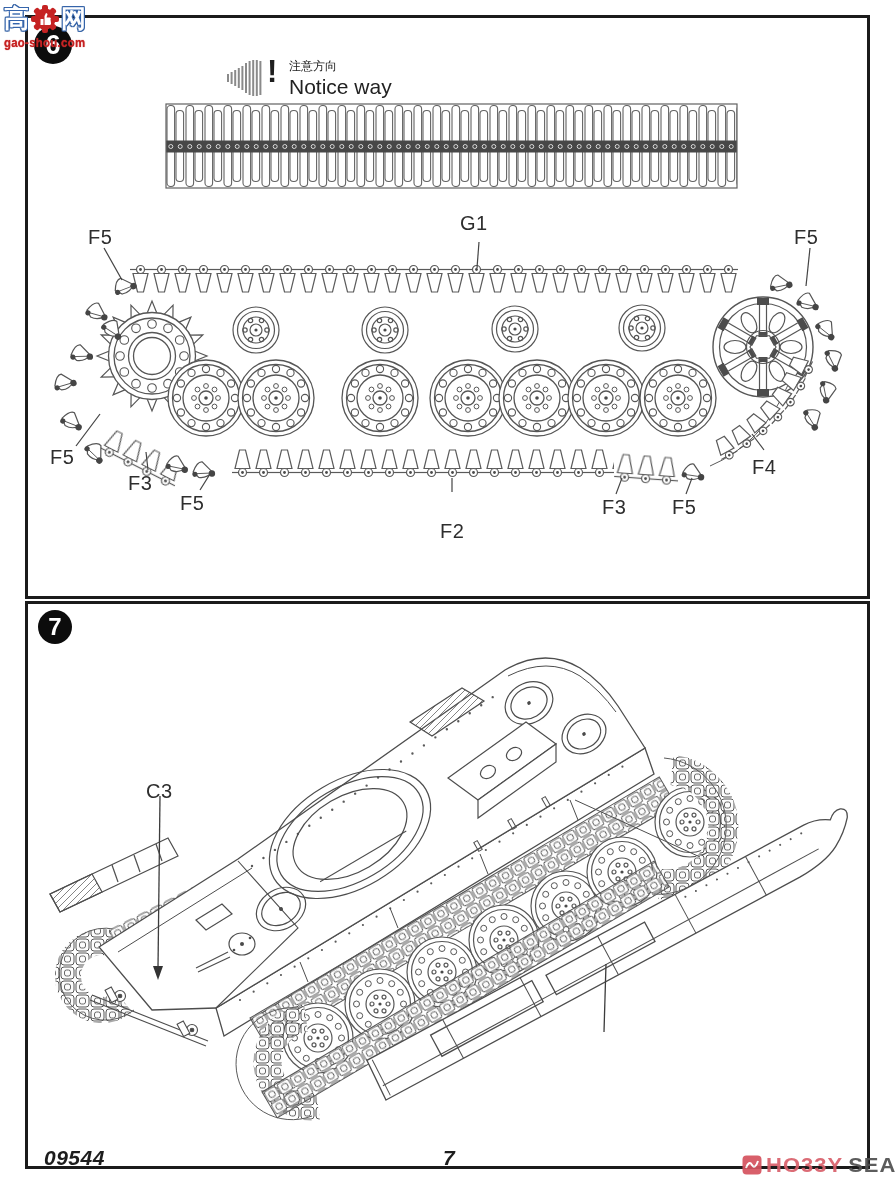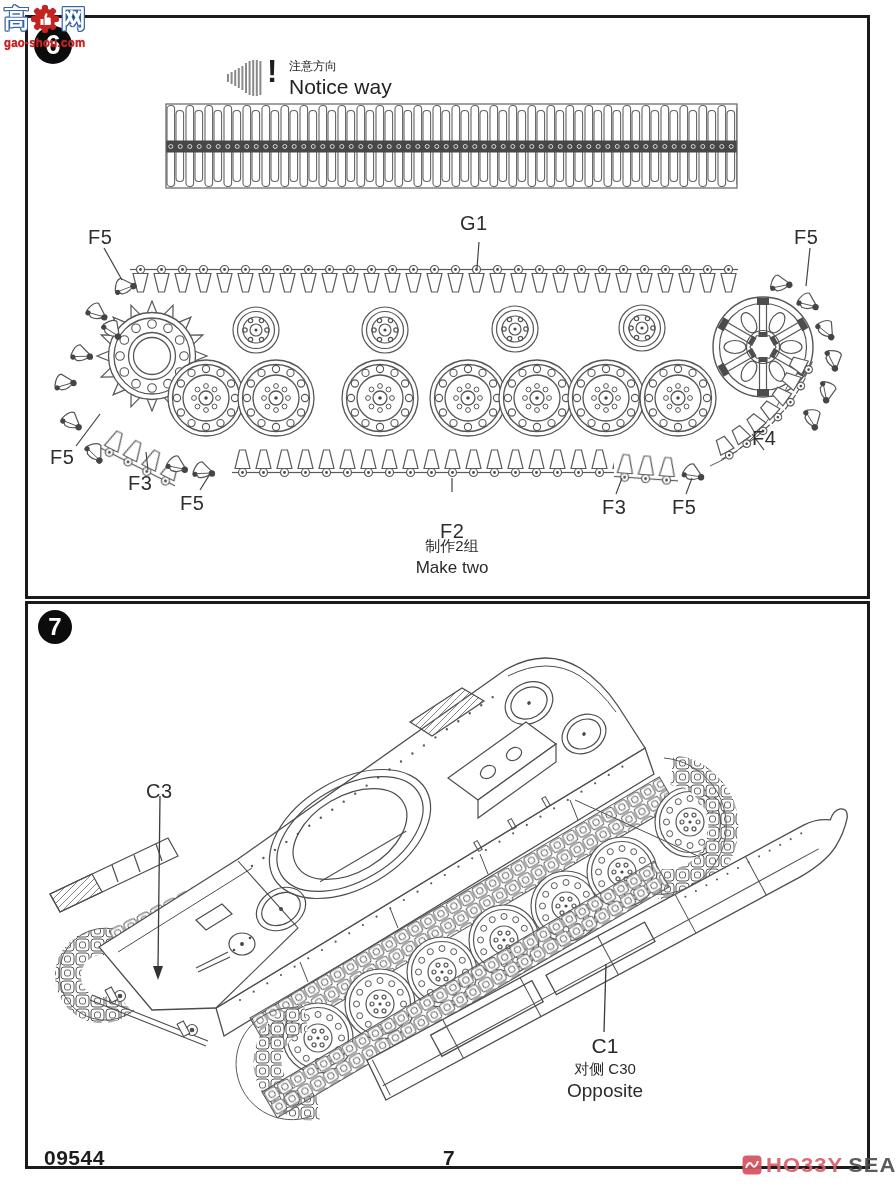--- a/index.html
+++ b/index.html
@@ -19,21 +19,21 @@
   .notice-txt .cn{font-size:12px;}
   .notice-txt .en{font-size:21px;}
   .bang{position:absolute;left:267px;top:54px;font-size:31px;font-weight:800;color:#1e1e1e;z-index:5;}
   .make{left:382px;top:537px;width:140px;}
   .make .cn{font-size:15px;}
   .make .en{font-size:17px;margin-top:2px;}
   .c1block{left:544px;top:1034px;width:122px;}
   .c1block .p{font-size:21px;}
   .c1block .cn{font-size:15px;margin-top:2px;}
   .c1block .en{font-size:19px;margin-top:1px;}
-  .footer-num{position:absolute;z-index:5;font-weight:700;font-size:21px;color:#1d1d1d;letter-spacing:.5px;}
+  .footer-num{position:absolute;z-index:5;font-weight:700;font-size:21px;color:#1d1d1d;letter-spacing:.5px;font-style:italic;}
   #kitno{left:44px;top:1146px;}
   #pageno{left:443px;top:1146px;}
   
   .gswm{position:absolute;left:4px;top:2px;z-index:7;width:120px;}
   .gswm .row{display:flex;align-items:center;}
   .gswm .zi{font-size:25px;font-weight:700;color:#fff;
      text-shadow:1px 0 0 #3565ad,-1px 0 0 #3565ad,0 1px 0 #3565ad,0 -1px 0 #3565ad,
                  1px 1px 0 #2a5795,-1px -1px 0 #2a5795,1px -1px 0 #2a5795,-1px 1px 0 #2a5795;}
   .gswm .url{font-size:12px;font-weight:700;color:#c52222;letter-spacing:.3px;
              transform:scaleX(.95);transform-origin:left;text-shadow:0 0 1px #d03030;margin-top:1px;}
@@ -495,34 +495,25 @@
 
   <div class="plabel" style="left:88px;top:226px">F5</div>
   <div class="plabel" style="left:460px;top:212px">G1</div>
   <div class="plabel" style="left:794px;top:226px">F5</div>
   <div class="plabel" style="left:50px;top:446px">F5</div>
   <div class="plabel" style="left:128px;top:472px">F3</div>
   <div class="plabel" style="left:180px;top:492px">F5</div>
   <div class="plabel" style="left:440px;top:520px">F2</div>
   <div class="plabel" style="left:602px;top:496px">F3</div>
   <div class="plabel" style="left:672px;top:496px">F5</div>
-  <div class="plabel" style="left:752px;top:427px">F4</div>
-
-  <div class="cblock make">
-    <div class="cn">制作2组</div>
-    <div class="en">Make two</div>
-  </div>
+  <div class="plabel" style="left:752px;top:456px">F4</div>
+
 
   <div class="plabel" style="left:146px;top:780px">C3</div>
 
-  <div class="cblock c1block">
-    <div class="p">C1</div>
-    <div class="cn">对侧 C30</div>
-    <div class="en">Opposite</div>
-  </div>
 
   <div class="footer-num" id="kitno">09544</div>
   <div class="footer-num" id="pageno">7</div>
 
   <div class="hswm">
     <svg width="20" height="20" viewBox="0 0 20 20">
       <rect x="0.5" y="0.5" width="19" height="19" rx="4" fill="#d5525e"></rect>
       <path d="M4,13 Q7,5 10,10 Q13,15 16,6" stroke="#fff" stroke-width="2" fill="none"></path>
     </svg>
     <span class="hb">HO33Y</span>

